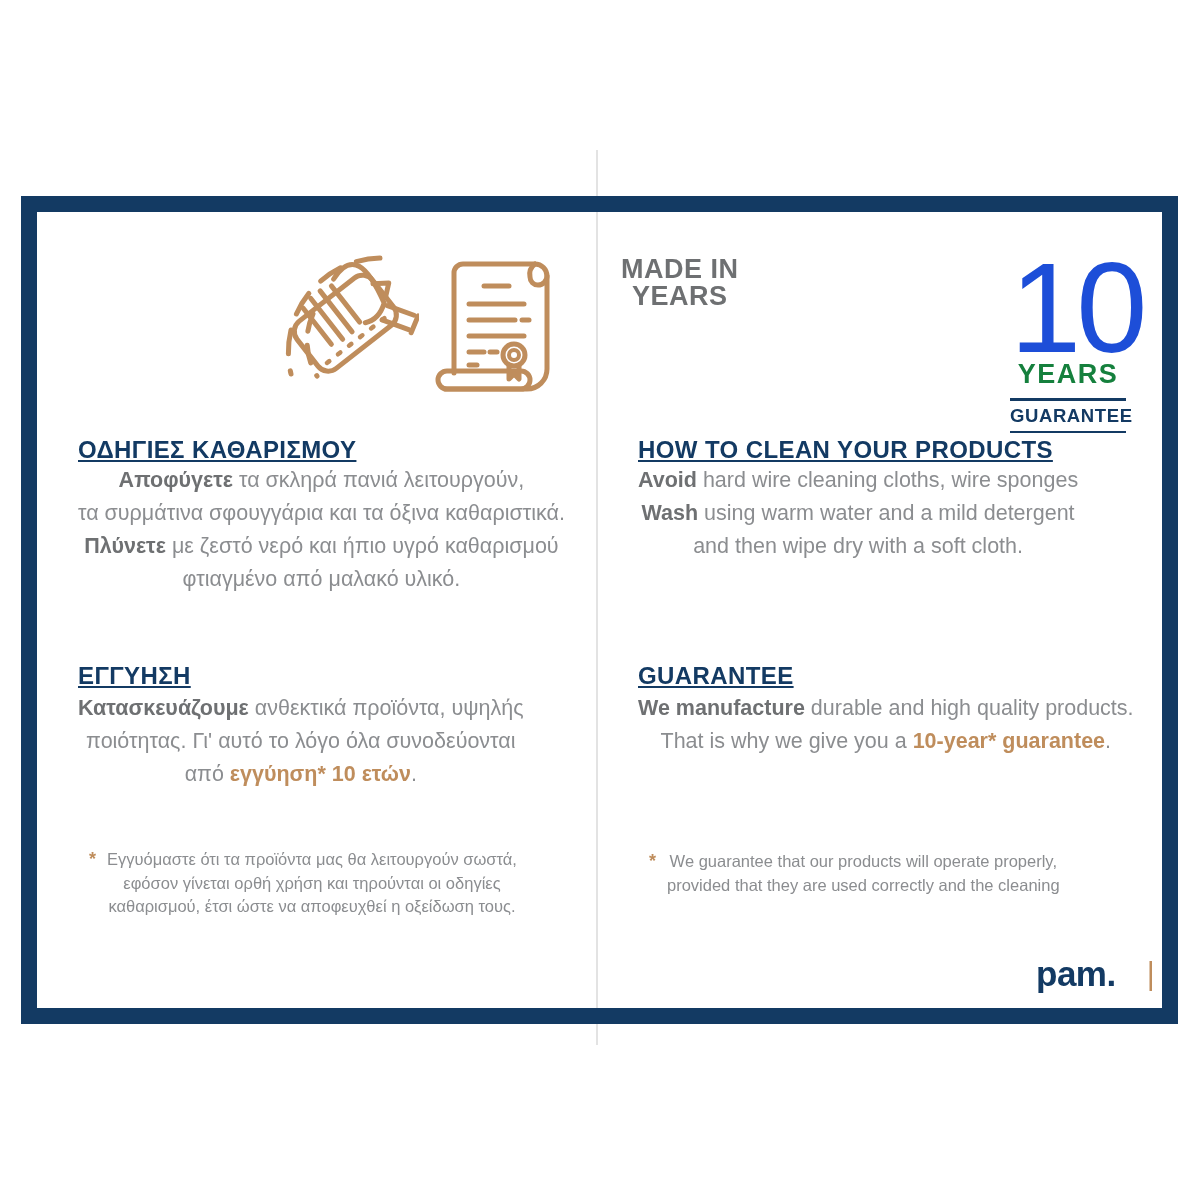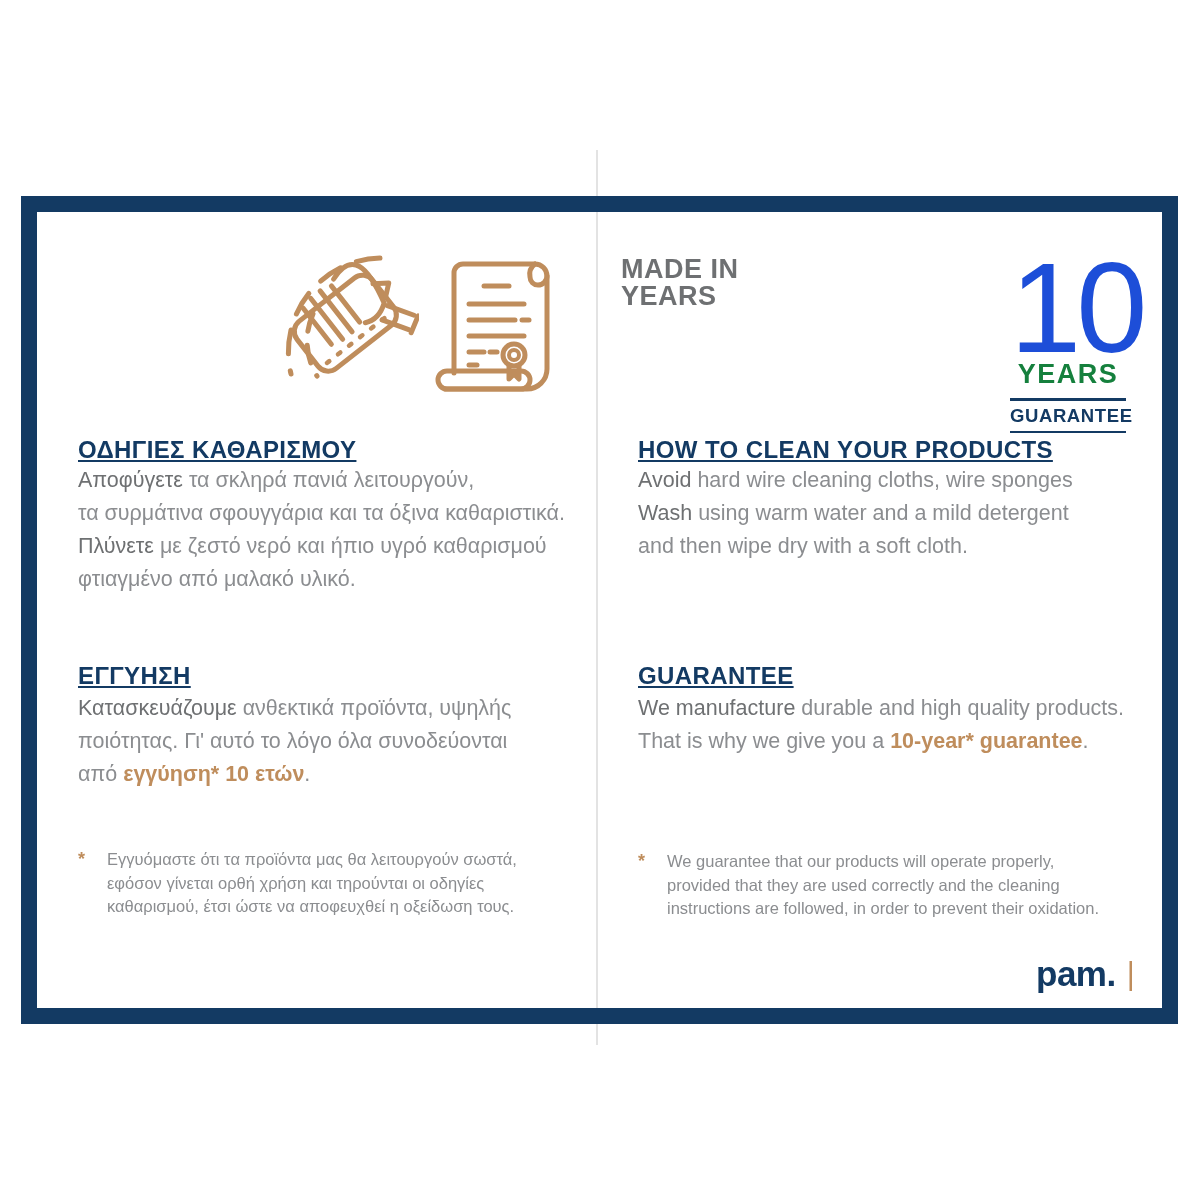--- a/index.html
+++ b/index.html
@@ -1,26 +1,26 @@
 <!DOCTYPE html>
 <html><head>
 <meta charset="utf-8">
 <style>
   html,body{margin:0;padding:0;background:#ffffff;}
   #stage{position:relative;width:1200px;height:1200px;background:#ffffff;overflow:hidden;
          font-family:"Liberation Sans","DejaVu Sans",sans-serif;}
   .fold{position:absolute;left:596px;top:150px;width:2px;height:895px;background:#e3e3e3;z-index:1;}
   .frame{position:absolute;left:21px;top:196px;width:1157px;height:828px;box-sizing:border-box;
          border:16px solid #133A63;background:transparent;z-index:2;}
-  .abs{position:absolute;z-index:3;}
+  .abs{position:absolute;z-index:3;text-align:center;}
   
   .h{font-size:24px;font-weight:bold;color:#133A63;letter-spacing:0.4px;white-space:nowrap;text-decoration:underline;}
   
   .body{font-size:21.5px;color:#8B8D90;line-height:33px;white-space:nowrap;}
-  .body .lead{font-weight:normal;color:#6E7072;}
+  .body .lead{font-weight:bold;color:#6E7072;}
   .body .accent{font-weight:bold;color:#BF8D5C;}
   
   .foot{display:flex;font-size:16.5px;color:#8B8D90;line-height:23.5px;white-space:nowrap;}
   .foot .mark{flex:0 0 29px;color:#BF8D5C;font-weight:bold;font-size:18px;}
   
   .madein{font-size:27px;font-weight:bold;color:#6E7072;line-height:27px;letter-spacing:0.5px;}
   
   .badge{width:116px;text-align:center;}
   .badge .num{font-size:128px;font-weight:400;color:#1d4ed8;line-height:99px;letter-spacing:-5px;}
   .badge .years{font-size:27px;font-weight:bold;color:#15803d;letter-spacing:1.5px;margin-top:2px;}
@@ -130,22 +130,21 @@
   <div class="abs body" style="left:638px;top:692px;">
       <div><span class="lead">We manufacture </span><span>durable and high quality products.</span></div>
       <div><span>That is why we give you a </span><span class="accent">10-year* guarantee</span><span>.</span></div>
     </div>
 
   <div class="abs foot" style="left:638px;top:850px;">
     <div class="mark">*</div>
     <div>
         <div>We guarantee that our products will operate properly,</div>
         <div>provided that they are used correctly and the cleaning</div>
-        <div>instructions are followed, in order to prevent their oxidation.</div>
       </div>
   </div>
 
-  <div class="abs brand" style="left:1036px;top:954px;">
+  <div class="abs brand" style="left:1036px;top:954px;gap:20px;">
     <span class="word">pam.</span>
     <span class="bar">|</span>
   </div>
 
 </div>
 
 </body></html>

